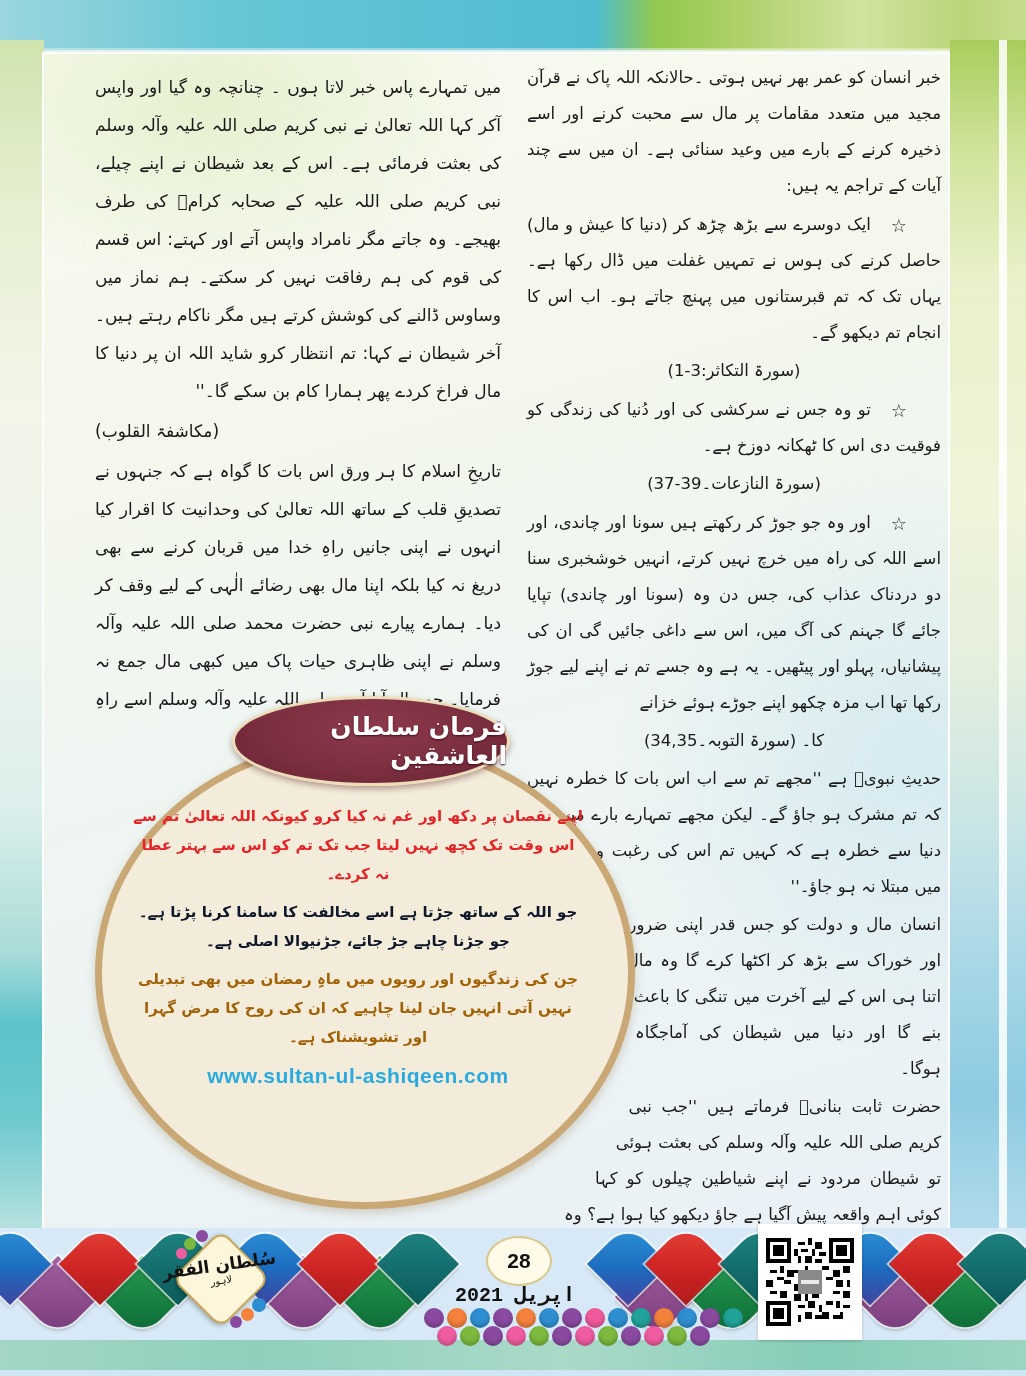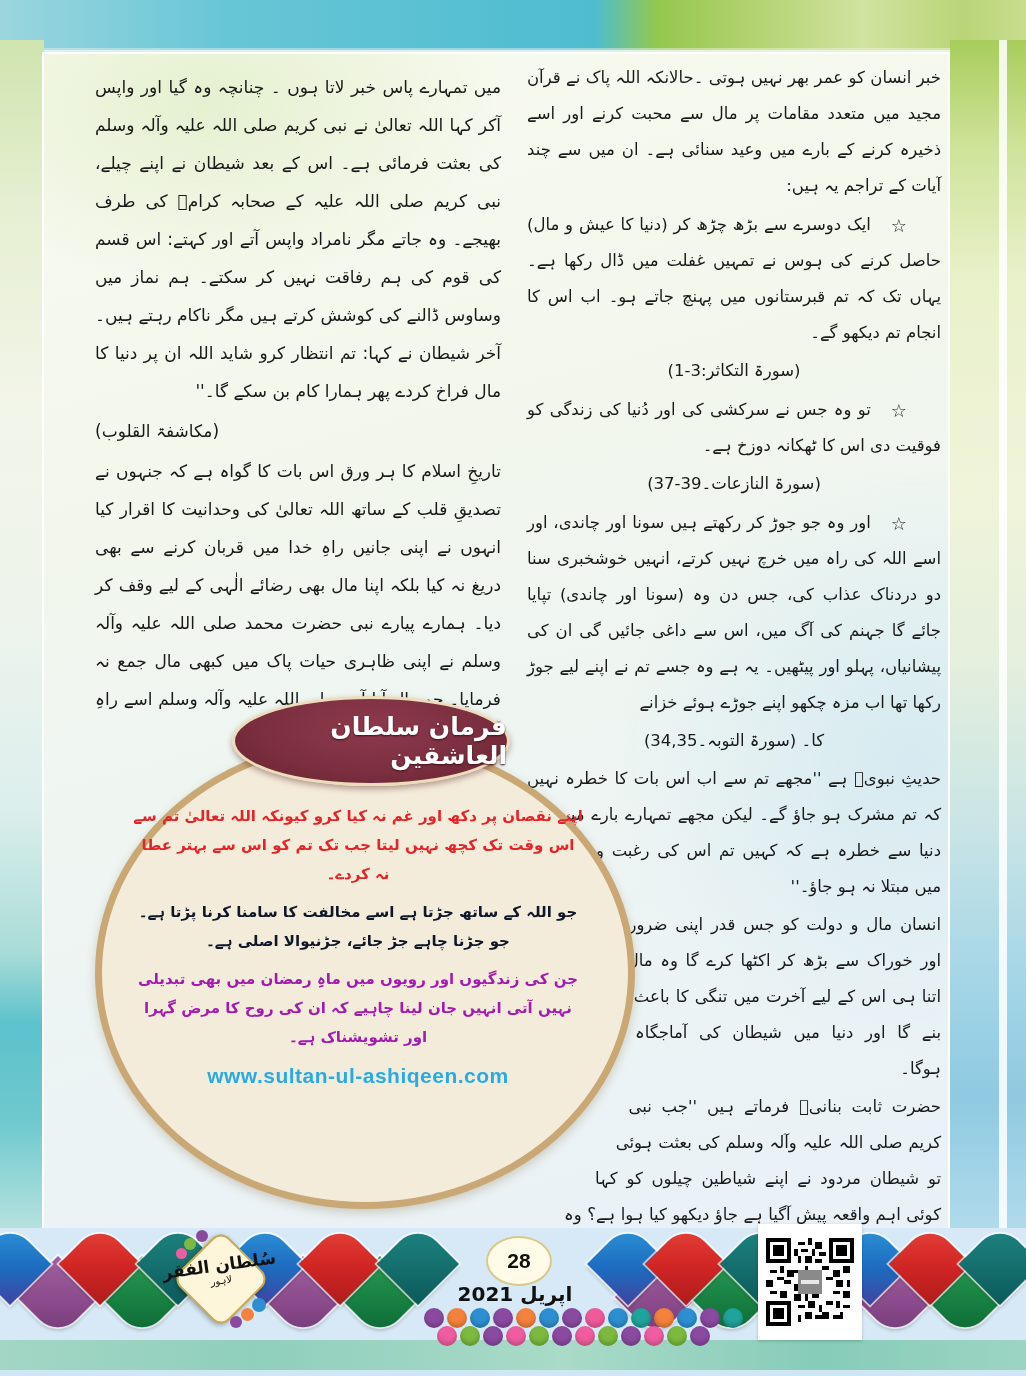--- a/index.html
+++ b/index.html
@@ -49,21 +49,21 @@
     direction:rtl;text-align:center;font-size:15px;line-height:29px;font-weight:bold;}
   .badge{position:absolute;left:232px;top:696px;width:272px;height:84px;border-radius:50%;
     background:radial-gradient(ellipse at 50% 35%,#8d3a4c 0%,#7c2f40 55%,#66222f 100%);
     border:3px solid #ecdcba;display:flex;align-items:center;justify-content:center;
     box-shadow:0 3px 6px rgba(80,30,30,.4);}
   .badge span{color:#fff;font-size:25px;font-weight:bold;direction:rtl;text-shadow:0 1px 2px #40101a;}
   .mq{margin-bottom:9px;}
   .q-red{color:#e52428;}
   .q-blue{color:#28388f;}
   .q-green{color:#0f172a;}
-  .q-pink{color:#a21caf;}
+  .q-pink{color:#a16207;}
   .site{color:#29abe2;font-family:"Liberation Sans",sans-serif;font-weight:bold;
     font-size:21px;direction:ltr;margin-top:6px;letter-spacing:.5px;}
 
   
   .footer{position:absolute;left:0;top:1228px;width:1026px;height:112px;background:#d7e9f6;}
   .dia{position:absolute;width:58px;height:58px;transform:rotate(45deg);
     box-shadow:0 0 0 2px rgba(255,255,255,.65),2px 2px 4px rgba(0,0,0,.25);}
   .dia-top{border-radius:45% 0 0 0;}
   .dia-bot{border-radius:0 0 45% 0;}
   .c-blue{background:linear-gradient(135deg,#2e96d8 0%,#1d6cc0 55%,#3f44a0 100%);}
@@ -76,21 +76,21 @@
     box-shadow:0 2px 5px rgba(0,0,0,.3);z-index:5;}
   .logo-txt{position:absolute;left:158px;top:1256px;width:124px;z-index:6;transform:rotate(-8deg);
     text-align:center;direction:rtl;color:#111;}
   .logo-l1{font-size:17px;font-weight:bold;line-height:19px;}
   .logo-l2{font-size:10px;line-height:12px;}
   .logo-dot{position:absolute;border-radius:50%;z-index:7;}
   .pg-oval{position:absolute;left:486px;top:1236px;width:62px;height:46px;border-radius:50%;
     background:#fffbe8;border:2px solid #d8c88a;display:flex;align-items:center;justify-content:center;
     font-family:"Liberation Sans",sans-serif;font-weight:bold;font-size:21px;color:#111;}
   .pg-date{position:absolute;left:440px;top:1282px;width:150px;text-align:center;direction:rtl;
-    font-size:20px;font-weight:bold;color:#111;}
+    font-size:20px;font-weight:bold;color:#111;font-family:Liberation Mono, monospace;}
   .dots-row{position:absolute;display:flex;gap:3px;z-index:4;}
   .dots-row1{left:424px;top:1308px;}
   .dots-row2{left:437px;top:1326px;}
   .dot{width:20px;height:20px;border-radius:50%;background:#8a4aa0;
     box-shadow:inset 0 -3px 4px rgba(0,0,0,.2);}
   .dots-row1 .dot:nth-child(3n+2){background:#f5823c;}
   .dots-row1 .dot:nth-child(3n){background:#2e8fd0;}
   .dots-row1 .dot:nth-child(8){background:#f05a9b;}
   .dots-row1 .dot:nth-child(10){background:#20a39b;}
   .dots-row1 .dot:nth-child(14){background:#20a39b;}

